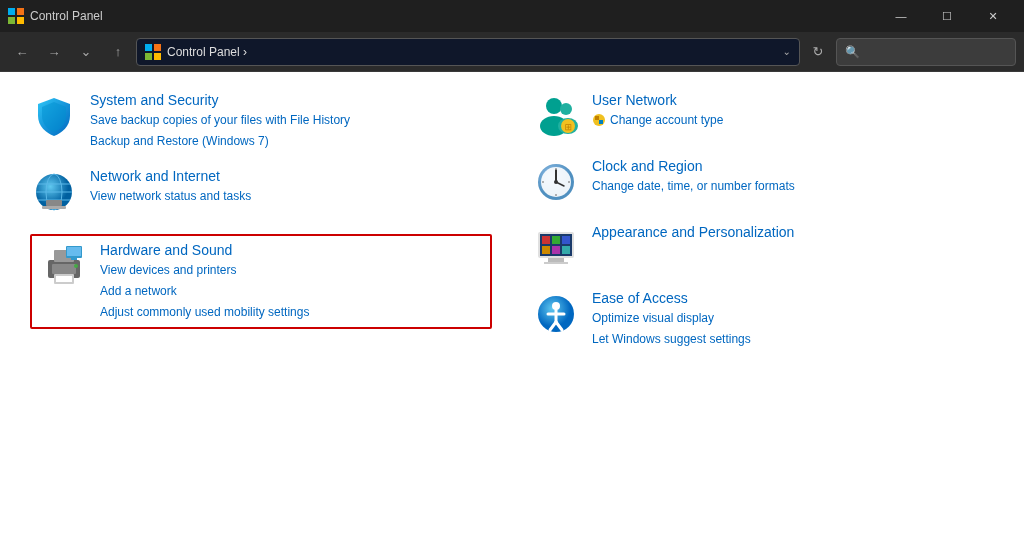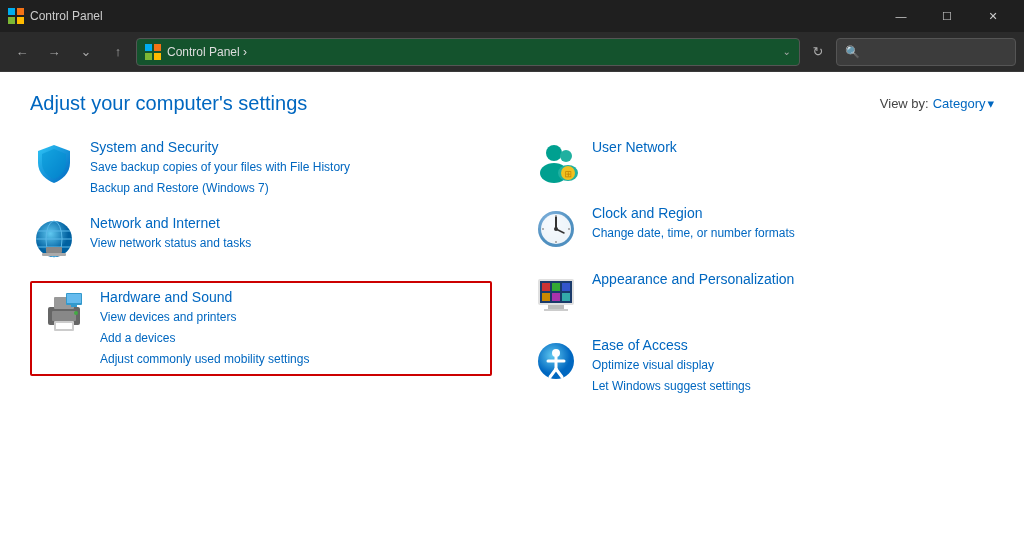--- a/index.html
+++ b/index.html
@@ -70,21 +70,21 @@
       cursor: pointer;
       border-radius: 4px;
       display: flex;
       align-items: center;
       justify-content: center;
     }
     .nav-btn:disabled { color: #555; cursor: default; }
     .address-bar {
       flex: 1;
       height: 28px;
-      background: #14532d;
+      background: #0f172a;
       border: 1px solid #555;
       border-radius: 4px;
       display: flex;
       align-items: center;
       padding: 0 8px;
       gap: 6px;
     }
     .address-icon {
       width: 16px;
       height: 16px;
@@ -249,30 +249,20 @@
     <span class="address-chevron">⌄</span>
   </div>
   <button class="refresh-btn">↻</button>
   <div class="search-bar">
     <span class="search-icon">🔍</span>
   </div>
 </div>
 
 <div class="main-content">
 
-  <div class="header-row">
-    <h1 class="page-title">Adjust your computer's settings</h1>
-    <div class="view-by">
-      <span class="view-by-label">View by:</span>
-      <span class="view-by-value">
-        <span>Category</span>
-        <span>▾</span>
-      </span>
-    </div>
-  </div>
 
   <div class="categories-grid">
 
     <div>
 
       <div class="category-item">
         <div class="category-icon">
           <svg width="44" height="44" viewBox="0 0 44 44">
             <defs>
               <linearGradient id="shield1" x1="0" y1="0" x2="1" y2="1">
@@ -327,21 +317,21 @@
             <circle cx="34" cy="22" r="2" fill="#4a4"></circle>
 
             <rect x="24" y="2" width="16" height="12" fill="#3399cc" rx="1"></rect>
             <rect x="25" y="3" width="14" height="9" fill="#66bbee" rx="0"></rect>
             <rect x="29" y="14" width="6" height="2" fill="#3399cc"></rect>
           </svg>
         </div>
         <div class="category-text">
           <span class="category-name">Hardware and Sound</span>
           <span class="category-sub">View devices and printers</span>
-          <span class="category-sub">Add a devices</span>
+          <span class="category-sub">Add a network</span>
           <span class="category-sub">Adjust commonly used mobility settings</span>
         </div>
       </div>
 
 
     </div>
 
     <div>
 
       <div class="category-item">
@@ -353,20 +343,28 @@
 
             <circle cx="32" cy="15" r="6" fill="#20b0a0"></circle>
             <ellipse cx="34" cy="32" rx="10" ry="8" fill="#20b0a0"></ellipse>
 
             <circle cx="34" cy="32" r="7" fill="#f0c020"></circle>
             <text x="30.5" y="36" font-size="9" fill="#c08000">⊞</text>
           </svg>
         </div>
         <div class="category-text">
           <span class="category-name">User Network</span>
+          <span style="display:flex;align-items:center;gap:4px;">
+            <svg width="14" height="14" viewBox="0 0 14 14">
+              <circle cx="7" cy="7" r="6" fill="#f0c020"></circle>
+              <rect x="3" y="3" width="4" height="4" fill="#c08000"></rect>
+              <rect x="7" y="7" width="4" height="4" fill="#0080c0"></rect>
+            </svg>
+            <span class="category-sub">Change account type</span>
+          </span>
         </div>
       </div>
 
       <div class="category-item">
         <div class="category-icon">
           <svg width="44" height="44" viewBox="0 0 44 44">
             <defs>
               <radialGradient id="clockGrad" cx="40%" cy="35%">
                 <stop offset="0%" stop-color="#a0c8f0"></stop>
                 <stop offset="100%" stop-color="#5090c0"></stop>

